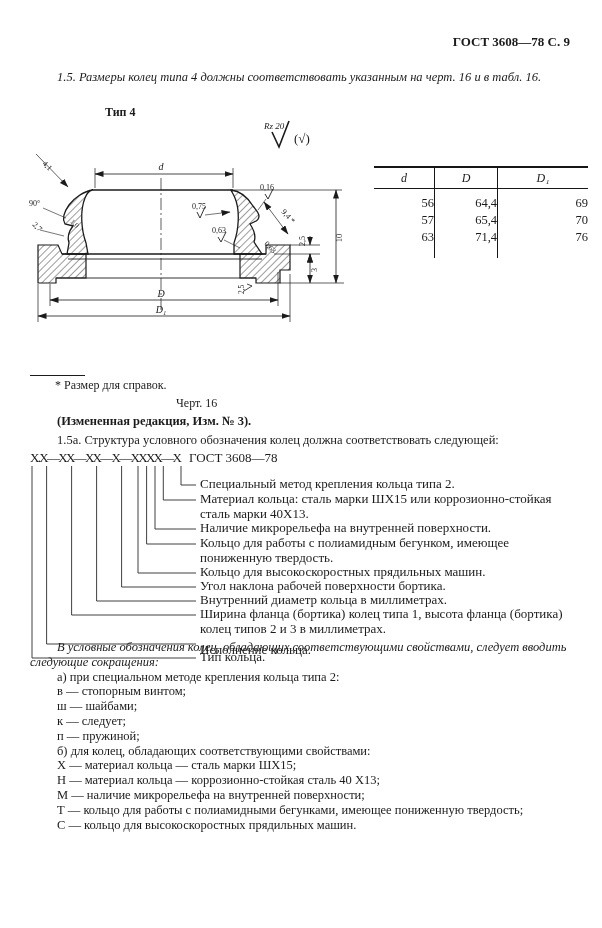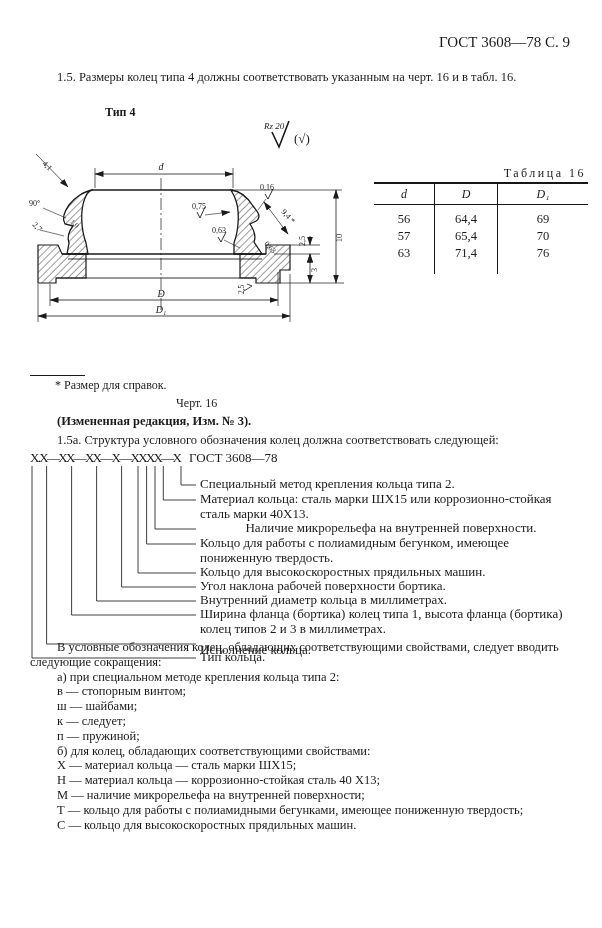--- a/index.html
+++ b/index.html
@@ -1,29 +1,29 @@
 <!DOCTYPE html>
 <html><head>
 <meta charset="utf-8">
 <style>
   html,body{margin:0;padding:0;background:#e8e8e8;}
   .page{position:relative;width:602px;height:928px;background:#ffffff;
         font-family:"Liberation Serif",serif;color:#1b1b1b;overflow:hidden;}
   .abs{position:absolute;}
-  .hdr{font-weight:normal;font-size:15px;}
+  .hdr{font-weight:bold;font-size:13px;}
   .body-t{font-size:12.5px;line-height:14.8px;}
-  .indent{text-indent:27px;}
+  .indent{text-indent:27px;font-style:italic;}
   
   .tblwrap{width:214px;font-size:12px;}
   .tbl-cap{text-align:right;letter-spacing:2.5px;font-size:12px;margin:0 2px 1px 0;}
   .tbl-unit{margin:0 0 1px 50px;font-size:12px;}
   table.t16{border-collapse:collapse;width:100%;border-top:2px solid #161616;}
   table.t16 th{font-style:italic;font-weight:normal;border-bottom:1px solid #161616;
                padding:3px 0 2px 0;font-size:12px;}
-  table.t16 td{text-align:center;padding:1px 0;font-size:12.5px;}
+  table.t16 td{text-align:right;padding:1px 0;font-size:12.5px;}
   table.t16 th{text-align:center;}
   .cb{border-left:1px solid #161616;}
   
   .desig{width:560px;height:222px;}
   .desig svg{position:absolute;left:0;top:0;}
   .co-label{position:absolute;left:170px;width:382px;font-size:13px;line-height:14.5px;}
   
   .fnrule{width:55px;border-top:1px solid #1b1b1b;height:0;}
   .small-t{font-size:12px;}
   .abbr p{margin:0;}
@@ -119,21 +119,20 @@
 
     <text x="184" y="135" font-size="8">0,63</text>
     <polyline class="dline" points="190,139 193,144 198,134" stroke-width="0.9"></polyline>
     <line class="dline" x1="196" y1="142" x2="212" y2="150" stroke-width="0.6"></line>
 
     <text x="216" y="196" font-size="7.5" transform="rotate(-90 216 196)">2,5</text>
     <polyline class="dline" points="219,186 224,188 216,193" stroke-width="0.8"></polyline>
   </svg>
 
   <div class="abs tblwrap" style="left:374px;top:166px;">
-    <div class="tbl-cap">Таблица 16</div>
     <table class="t16">
       <tbody>
           <tr>
         <th style="width:60px">d</th>
         <th style="width:62px" class="cb">D</th>
         <th class="cb">D₁</th>
       </tr>
       <tr style="height:6px">
             <td></td>
             <td class="cb"></td>
@@ -184,21 +183,21 @@
         <polyline points="108,17 108,124 166,124"></polyline>
         <polyline points="91.6,17 91.6,138 166,138"></polyline>
         <polyline points="66.6,17 66.6,152 166,152"></polyline>
         <polyline points="41.6,17 41.6,166 166,166"></polyline>
         <polyline points="16.6,17 16.6,195 166,195"></polyline>
         <polyline points="2,17 2,209 166,209"></polyline>
       </g>
     </svg>
     <div class="co-label" style="top:28px;">Специальный метод крепления кольца типа 2.</div>
     <div class="co-label" style="top:43px;">Материал кольца: сталь марки ШХ15 или коррозионно-стойкая сталь марки 40Х13.</div>
-    <div class="co-label" style="top:72px;text-align:center;">Наличие микрорельефа на внутренней поверхности.</div>
+    <div class="co-label" style="top:72px;">Наличие микрорельефа на внутренней поверхности.</div>
     <div class="co-label" style="top:87px;">Кольцо для работы с полиамидным бегунком, имеющее пониженную твердость.</div>
     <div class="co-label" style="top:116px;">Кольцо для высокоскоростных прядильных машин.</div>
     <div class="co-label" style="top:130px;">Угол наклона рабочей поверхности бортика.</div>
     <div class="co-label" style="top:144px;">Внутренний диаметр кольца в миллиметрах.</div>
     <div class="co-label" style="top:158px;">Ширина фланца (бортика) колец типа 1, высота фланца (бортика) колец типов 2 и 3 в миллиметрах.</div>
     <div class="co-label" style="top:194px;">Исполнение кольца.</div>
     <div class="co-label" style="top:201px;">Тип кольца.</div>
   </div>
 
   <div class="abs body-t abbr" style="left:30px;top:640px;width:548px;">

